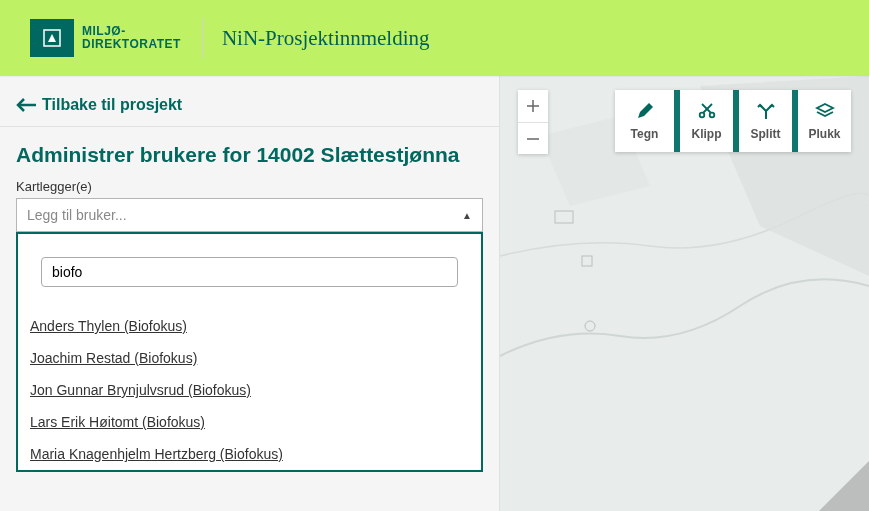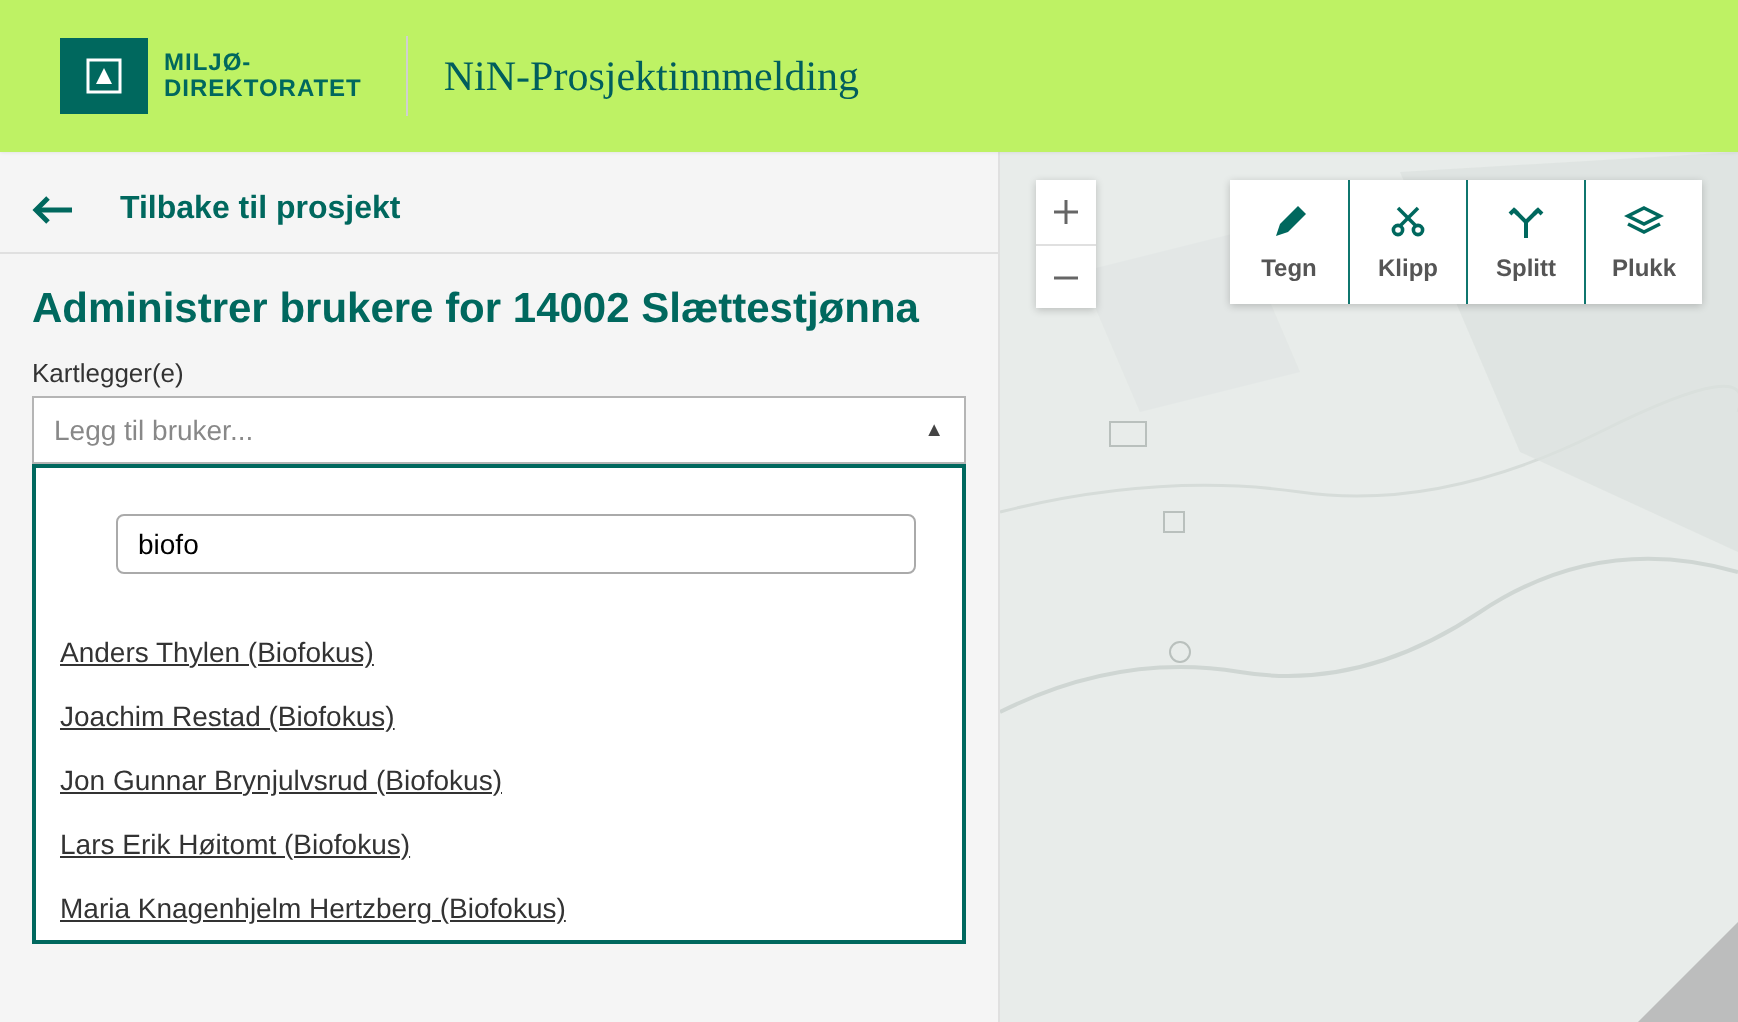--- a/index.html
+++ b/index.html
@@ -63,21 +63,21 @@
   .left-panel {
     width: 500px;
     background: #f5f5f5;
     padding: 0 0 0 0;
     position: relative;
     border-right: 1px solid #e0e0e0;
   }
   .back-link {
     display: flex;
     align-items: center;
-    gap: 22px;
+    gap: 4px;
     color: #00685e;
     font-weight: bold;
     font-size: 16px;
     padding: 20px 16px 12px 16px;
     cursor: pointer;
   }
   .back-link svg { flex-shrink:0; }
   .panel-divider {
     height: 1px;
     background: #e0e0e0;
@@ -120,21 +120,20 @@
     position: absolute;
     left: 0; right: 0;
     top: 34px;
     background: #fff;
     border: 2px solid #00685e;
     border-top: 2px solid #00685e;
     z-index: 20;
   }
   .combo-search {
     padding: 23px;
-    margin-left: 17px;
   }
   .combo-search input {
     width: 100%;
     height: 30px;
     border: 1px solid #aaa;
     border-radius: 4px;
     padding: 0 10px;
     font-size: 14px;
     outline: none;
   }
@@ -194,21 +193,21 @@
   }
   .tool {
     width: 59px;
     height: 62px;
     display: flex;
     flex-direction: column;
     align-items: center;
     justify-content: center;
     gap: 6px;
     cursor: pointer;
-    border-left: 1px solid #0f766e;
+    border-left: 6px solid #0f766e;
   }
   .tool:first-child { border-left: none; }
   .tool svg { color:#00685e; }
   .tool-label {
     font-size: 12px;
     color: #555;
   }
   .corner {
     position:absolute;
     right:0; bottom:0;

